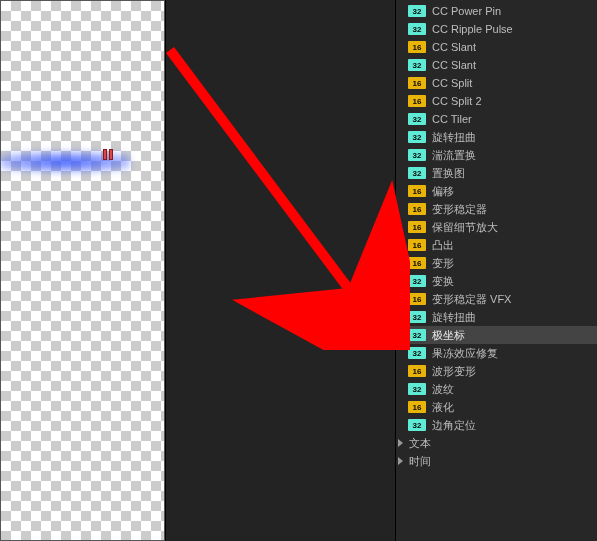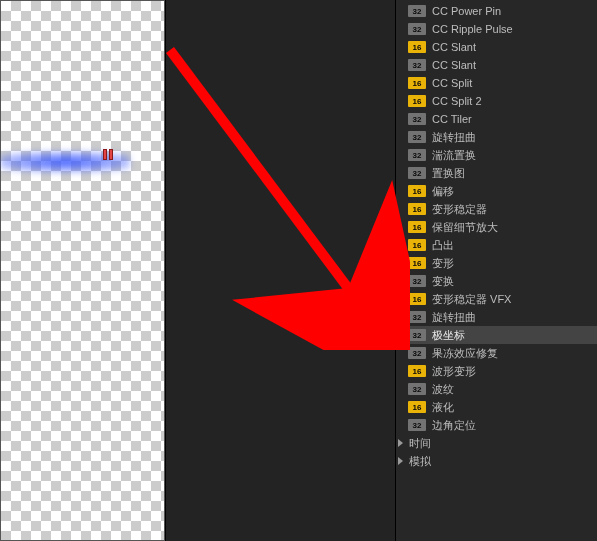--- a/index.html
+++ b/index.html
@@ -42,21 +42,21 @@
   }
   .effect-item.selected { background: #444444; color: #e8e8e8; }
   .badge {
     display: inline-flex; align-items: center; justify-content: center;
     width: 18px; height: 12px;
     margin-right: 6px;
     font-size: 8px; font-weight: bold;
     color: #0a0a0a;
     border-radius: 1px;
   }
-  .badge-32 { background: #737373; text-align: center; }
+  .badge-32 { background: #5eead4; text-align: center; }
   .badge-16 { background: #eab308; }
   .cat-item { padding-left: 2px; }
   .cat-arrow {
     width: 0; height: 0;
     border-top: 4px solid transparent;
     border-bottom: 4px solid transparent;
     border-left: 5px solid #9a9a9a;
     margin-right: 6px;
   }
   .red-arrow { position: absolute; top: 40px; left: 150px; width: 260px; height: 310px; pointer-events: none; z-index: 50; }
@@ -171,25 +171,25 @@
           <span>液化</span>
         </div>
         <div class="effect-item">
           <span class="badge badge-32">32</span>
           <span>边角定位</span>
         </div>
       </div>
     <div id="categories-list">
         <div class="cat-item">
           <span class="cat-arrow"></span>
-          <span>时间</span>
+          <span>文本</span>
         </div>
         <div class="cat-item">
           <span class="cat-arrow"></span>
-          <span>模拟</span>
+          <span>时间</span>
         </div>
       </div>
   </div>
 
 </div>
 
 <svg class="red-arrow" viewBox="0 0 260 310">
   <defs>
     <marker id="ah" markerWidth="22" markerHeight="22" refX="11" refY="11" orient="auto">
       <polygon points="0,1 22,11 0,21 6,11" fill="#ff0000"></polygon>

